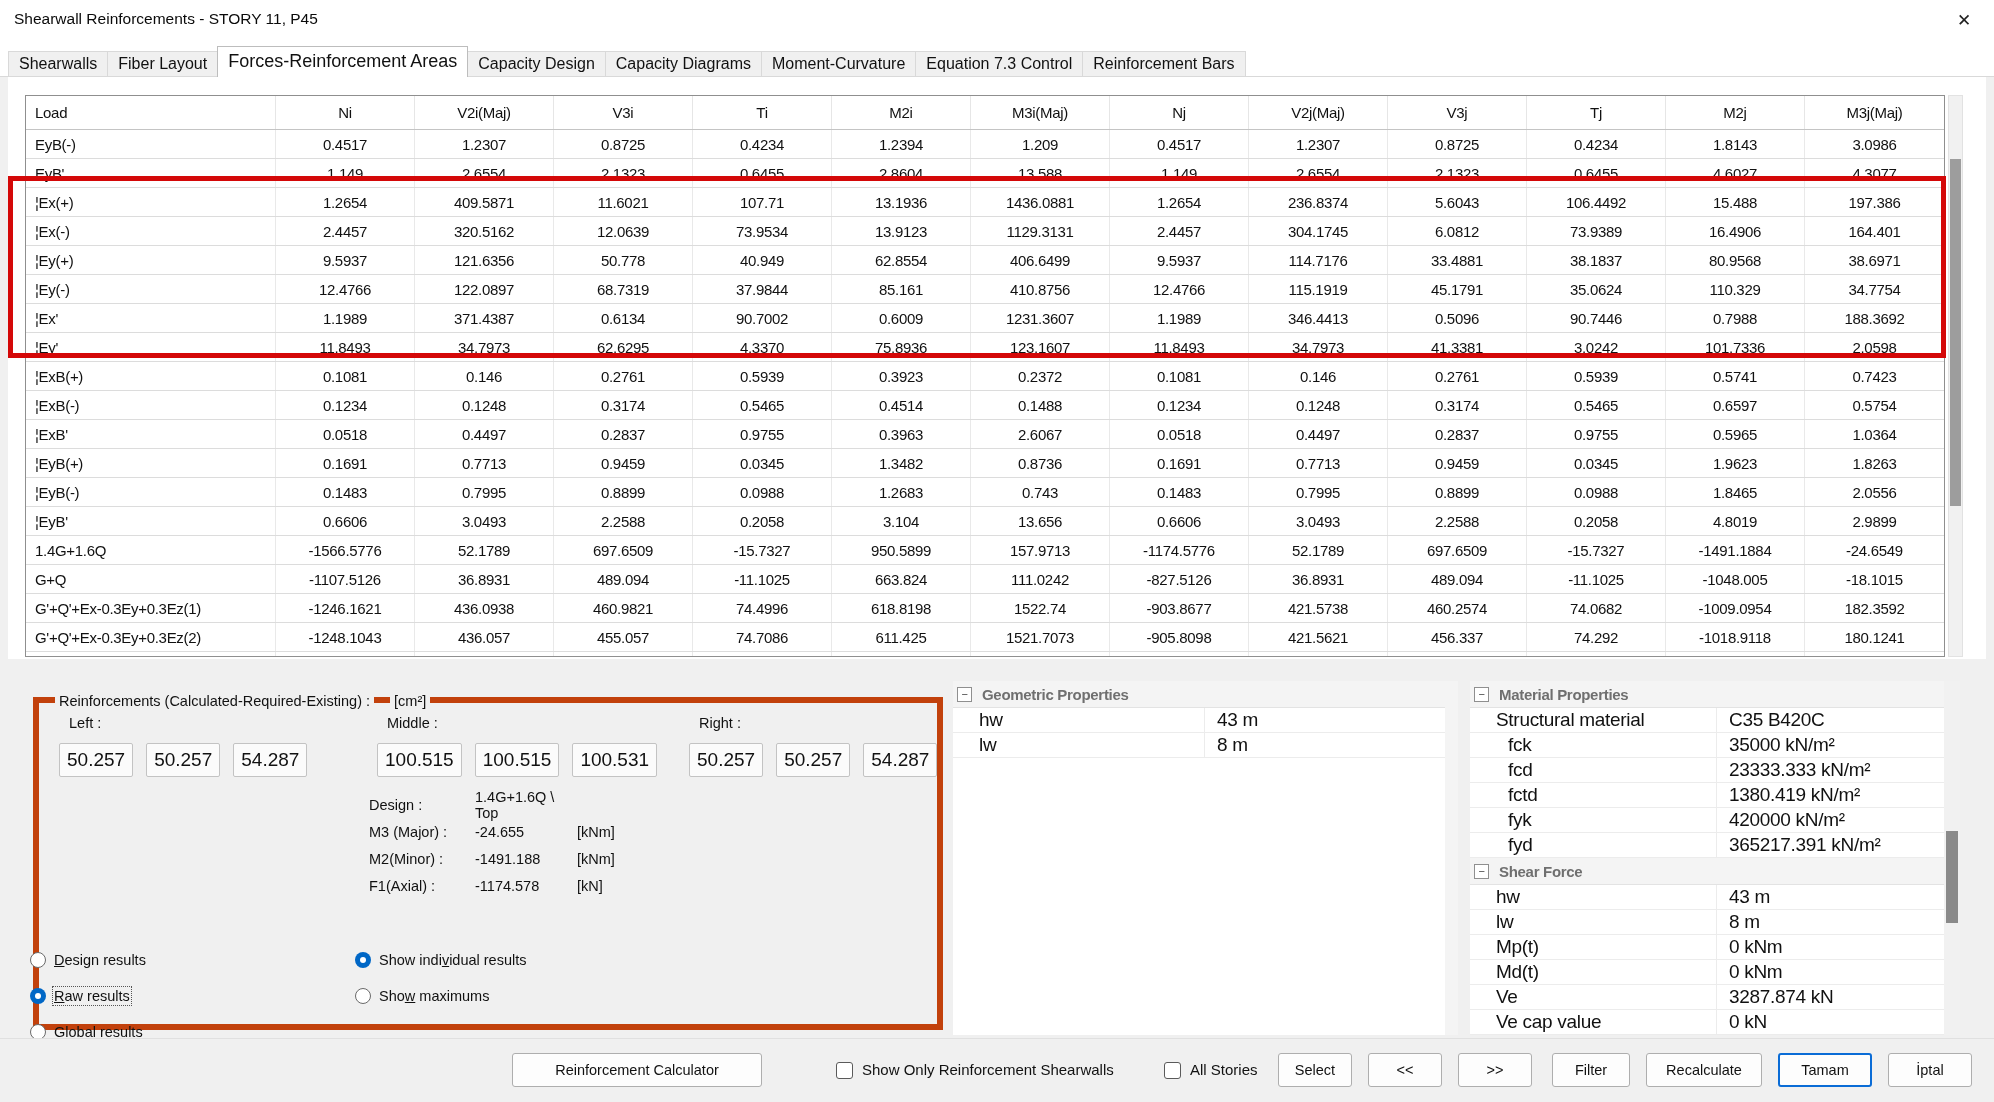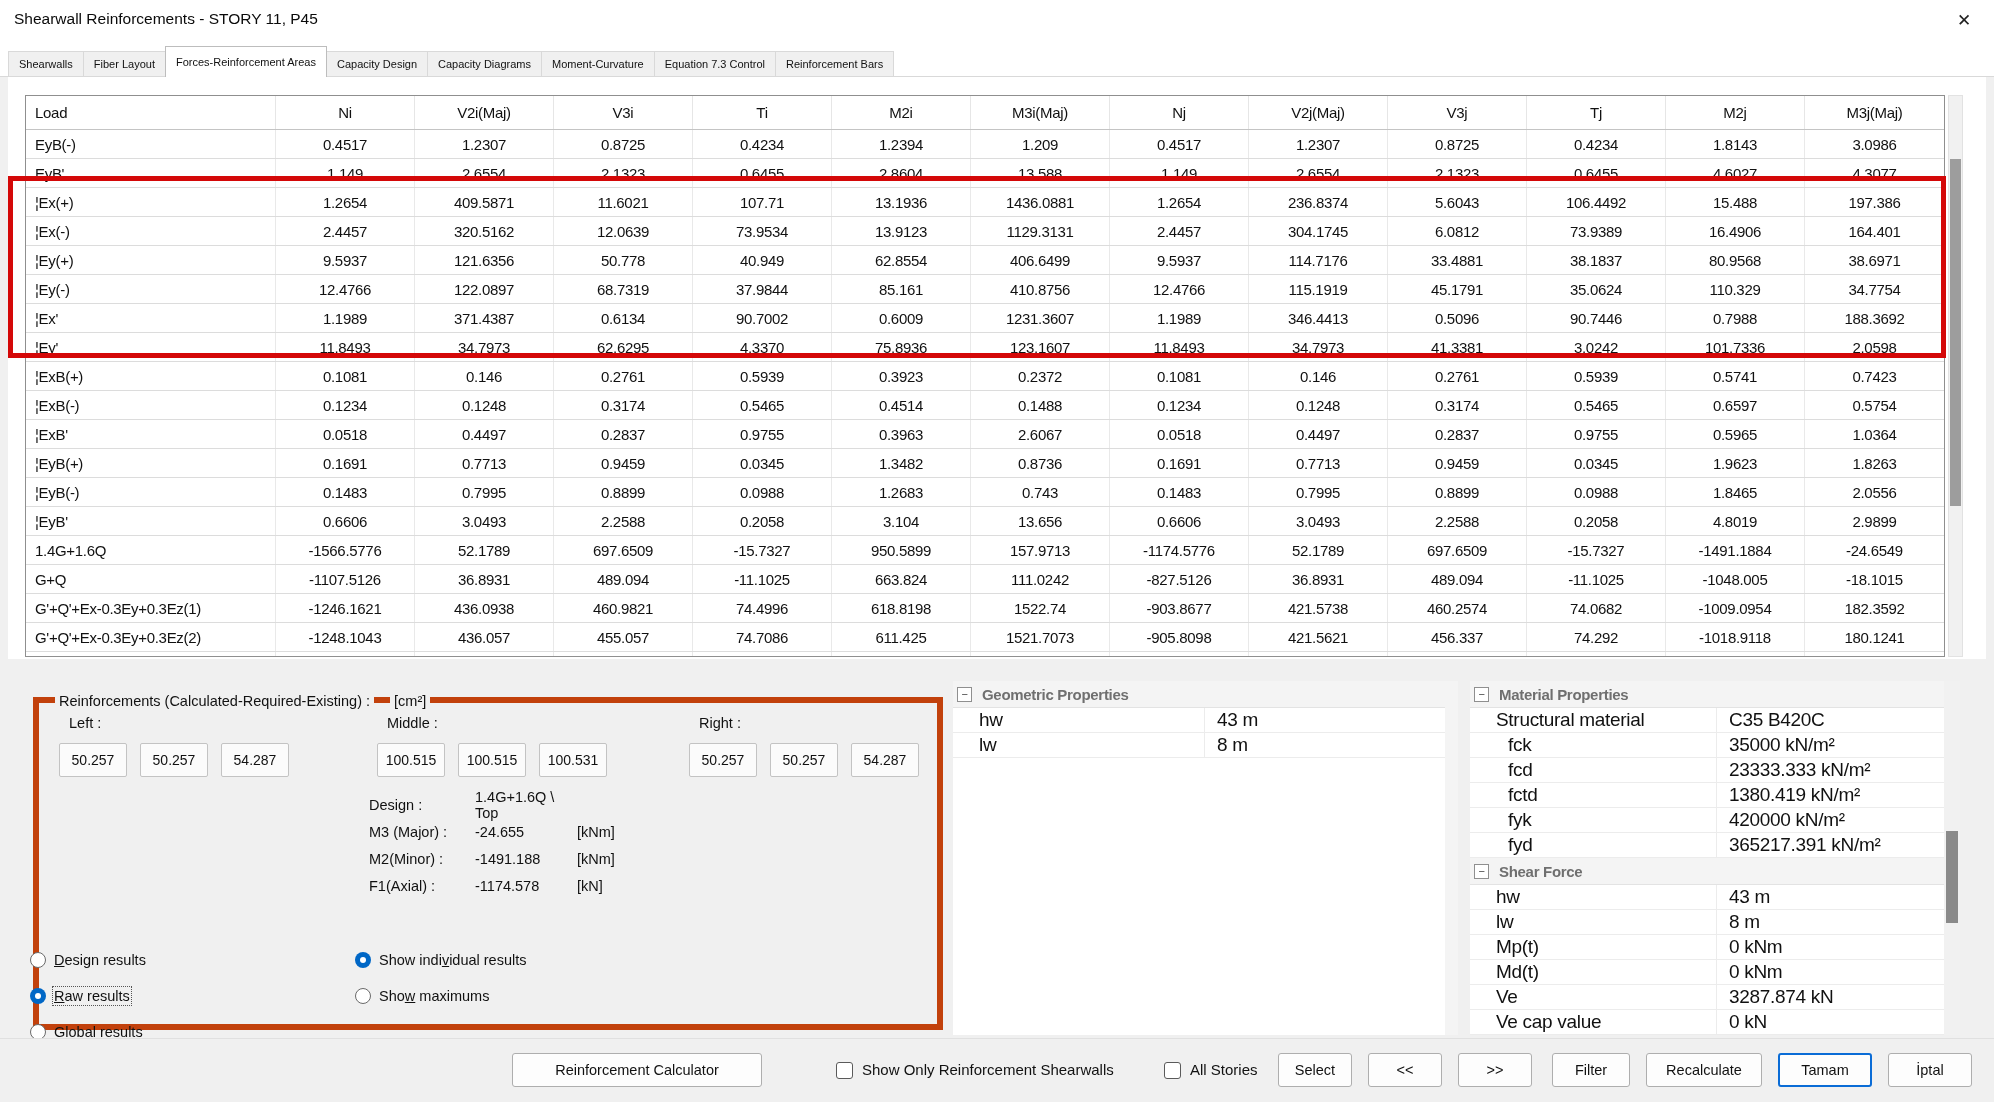--- a/index.html
+++ b/index.html
@@ -5,22 +5,22 @@
   html,body{margin:0;padding:0;}
   body{width:1994px;height:1102px;background:#f0f0f0;font-family:"Liberation Sans","DejaVu Sans",sans-serif;color:#111;overflow:hidden;}
   .dialog{position:relative;width:1994px;height:1102px;}
 
   
   .tophead{position:absolute;left:0;top:0;width:1994px;height:76px;background:#ffffff;}
   .title-text{position:absolute;left:14px;top:10px;font-size:15.5px;color:#0a0a0a;}
   .close-btn{position:absolute;right:16px;top:6px;width:28px;height:28px;display:flex;align-items:center;justify-content:center;font-size:17px;color:#222;cursor:default;}
   .strip-line{position:absolute;left:0;top:76px;width:1994px;height:1px;background:#d9d9d9;}
   .tabs{position:absolute;left:8px;top:46px;height:31px;display:flex;align-items:flex-end;z-index:3;}
-  .tab{box-sizing:border-box;height:26px;padding:4px 10px 5px;font-size:11px;background:#f0f0f0;border:1px solid #d9d9d9;margin-right:-1px;display:flex;align-items:center;white-space:nowrap;}
-  .tab.active{height:31px;background:#ffffff;border:1px solid #bdbdbd;border-bottom:none;z-index:4;font-size:11px;}
+  .tab{box-sizing:border-box;height:26px;padding:4px 10px 5px;font-size:16px;background:#f0f0f0;border:1px solid #d9d9d9;margin-right:-1px;display:flex;align-items:center;white-space:nowrap;}
+  .tab.active{height:31px;background:#ffffff;border:1px solid #bdbdbd;border-bottom:none;z-index:4;font-size:18px;}
 
   
   .content-white{position:absolute;left:8px;top:77px;width:1978px;height:582px;background:#ffffff;}
   .grid{position:absolute;left:25px;top:95px;width:1918px;height:560px;background:#fff;border:1px solid #8f8f8f;box-sizing:content-box;overflow:hidden;letter-spacing:-0.3px;}
   .grid-header{display:flex;height:33px;border-bottom:1px solid #c4c4c4;background:#fff;}
   .th{box-sizing:border-box;width:139px;display:flex;align-items:center;justify-content:center;font-size:15px;border-right:1px solid #e6e6e6;}
   .tr{display:flex;height:28px;border-bottom:1px solid #dcdcdc;background:#fff;}
   .td{box-sizing:border-box;width:139px;display:flex;align-items:center;justify-content:center;font-size:15px;border-right:1px solid #e9e9e9;}
   .c0{width:250px !important;justify-content:flex-start !important;padding-left:9px;}
   .th:last-child,.td:last-child{border-right:none;}
@@ -29,21 +29,21 @@
   .redbox{position:absolute;left:8px;top:176px;width:1938px;height:182px;border:5px solid #d40808;box-sizing:border-box;z-index:5;}
 
   
   .reinf-box{position:absolute;left:33px;top:697px;width:910px;height:333px;border:6px solid #c2410c;box-sizing:border-box;}
   .reinf-label{position:absolute;left:16px;top:-10px;display:flex;gap:16px;font-size:14.5px;}
   .reinf-label span{background:#f0f0f0;padding:0 4px;white-space:nowrap;}
   .reinf-group{position:absolute;top:12px;}
   .g-left{left:20px;} .g-middle{left:330px;margin-left:8px;} .g-right{left:650px;}
   .glabel{font-size:14.5px;padding-left:10px;height:20px;}
   .boxes{display:flex;gap:13px;margin-top:8px;}
-  .valbox{min-width:68px;height:27px;padding:16px 7px;background:#fbfbfb;border:1px solid #c3c3c3;border-radius:2px;display:flex;align-items:center;justify-content:center;font-size:14px;box-sizing:border-box;}
+  .valbox{min-width:68px;height:27px;padding:16px 7px;background:#fbfbfb;border:1px solid #c3c3c3;border-radius:2px;display:flex;align-items:center;justify-content:center;font-size:19px;box-sizing:border-box;}
   .design-block{position:absolute;left:330px;top:88px;}
   .dline{display:flex;align-items:center;height:27px;font-size:14.5px;}
   .dl{width:106px;} .dv{width:102px;} .du{}
 
   
   .radios{position:absolute;}
   .radios-left{left:30px;top:948px;}
   .radios-right{left:355px;top:948px;}
   .radio-item{display:flex;align-items:center;height:24px;margin-bottom:12px;}
   .radio{position:relative;width:16px;height:16px;border-radius:50%;border:1px solid #6a6a6a;background:#fff;margin-right:8px;box-sizing:border-box;flex:none;}

